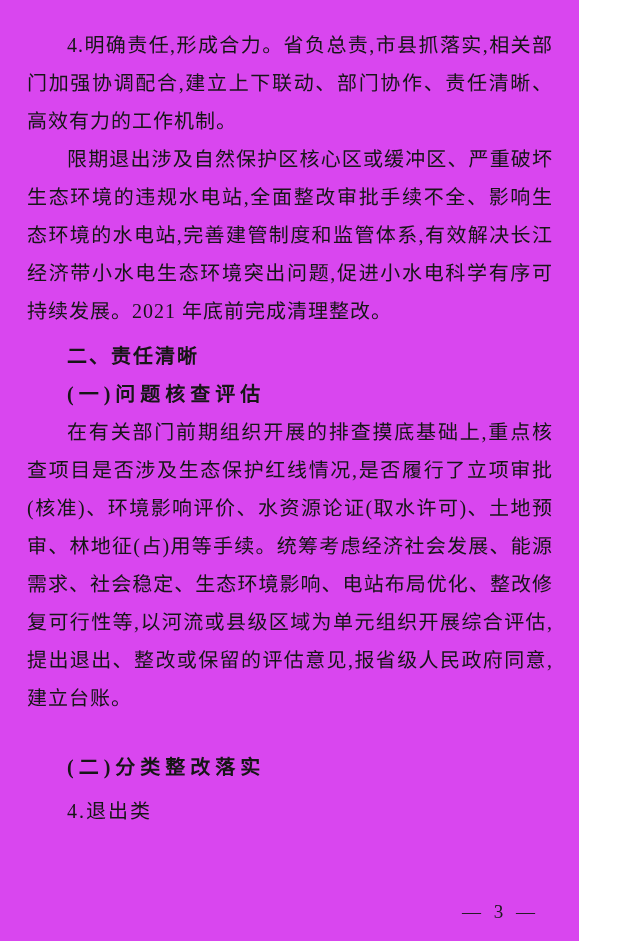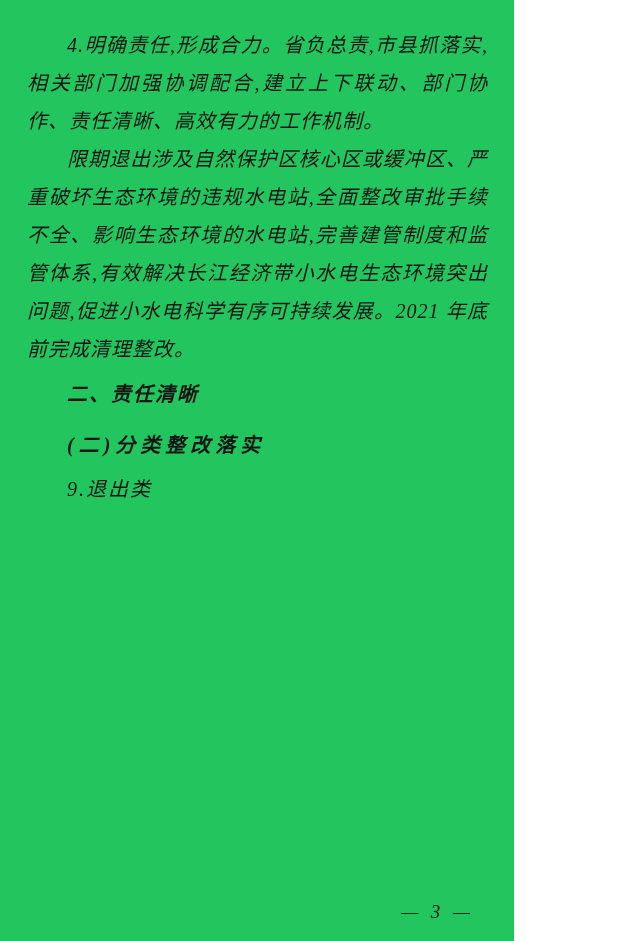--- a/index.html
+++ b/index.html
@@ -2,51 +2,50 @@
 <html lang="zh-CN"><head>
 <meta charset="utf-8">
 <style>
   html, body {
     margin: 0;
     padding: 0;
     background: #ffffff;
   }
   .page {
     position: relative;
-    width: 514px;
+    width: 579px;
     height: 941px;
     box-sizing: border-box;
-    background: #22c55e;
+    background: #d946ef;
     color: #161616;
     padding: 26px 26px 0 27px;
     overflow: hidden;
     font-family: "Liberation Serif", "DejaVu Serif", serif;
     font-size: 20px;
     line-height: 38px;
-    font-style: italic;
   }
   .para {
     margin: 0;
     text-align: justify;
     text-indent: 2em;
     letter-spacing: 1px;
     word-break: break-all;
   }
   .heading-l1 {
     font-family: "Liberation Sans", "DejaVu Sans", sans-serif;
     font-weight: 700;
     letter-spacing: 2px;
     margin-top: 7px;
   }
   .heading-l2 {
     font-weight: 600;
     letter-spacing: 5px;
   }
   .heading-l2.spaced {
-    margin-top: 13px;
+    margin-top: 31px;
   }
   .heading-l3 {
     letter-spacing: 2px;
     margin-top: 6px;
   }
   .page-number {
     position: absolute;
     right: 40px;
     bottom: 18px;
     font-size: 19px;
@@ -59,21 +58,23 @@
 <body>
 
 <div class="page">
   <p class="para body">4.明确责任,形成合力。省负总责,市县抓落实,相关部门加强协调配合,建立上下联动、部门协作、责任清晰、高效有力的工作机制。</p>
 
 
   <p class="para body">限期退出涉及自然保护区核心区或缓冲区、严重破坏生态环境的违规水电站,全面整改审批手续不全、影响生态环境的水电站,完善建管制度和监管体系,有效解决长江经济带小水电生态环境突出问题,促进小水电科学有序可持续发展。2021 年底前完成清理整改。</p>
 
   <p class="para heading-l1">二、责任清晰</p>
 
+  <p class="para heading-l2">(一)问题核查评估</p>
 
+  <p class="para body">在有关部门前期组织开展的排查摸底基础上,重点核查项目是否涉及生态保护红线情况,是否履行了立项审批(核准)、环境影响评价、水资源论证(取水许可)、土地预审、林地征(占)用等手续。统筹考虑经济社会发展、能源需求、社会稳定、生态环境影响、电站布局优化、整改修复可行性等,以河流或县级区域为单元组织开展综合评估,提出退出、整改或保留的评估意见,报省级人民政府同意,建立台账。</p>
 
   <p class="para heading-l2 spaced">(二)分类整改落实</p>
 
-  <p class="para heading-l3">9.退出类</p>
+  <p class="para heading-l3">4.退出类</p>
 
 
   <div class="page-number">— 3 —</div>
 </div>
 
 </body></html>

